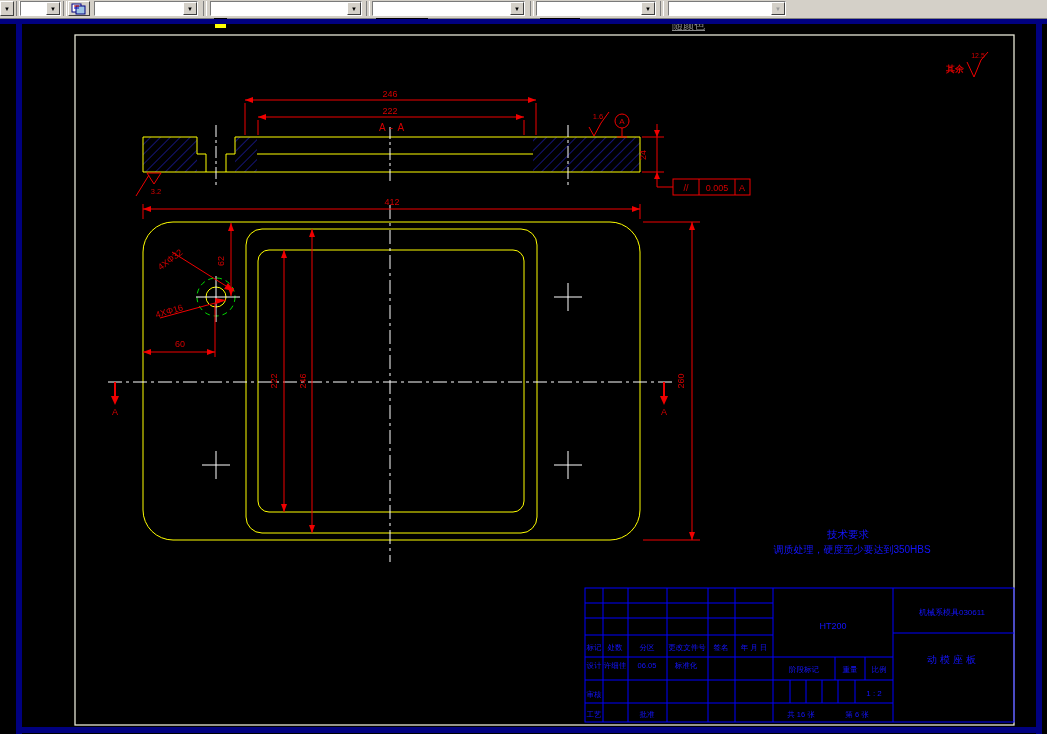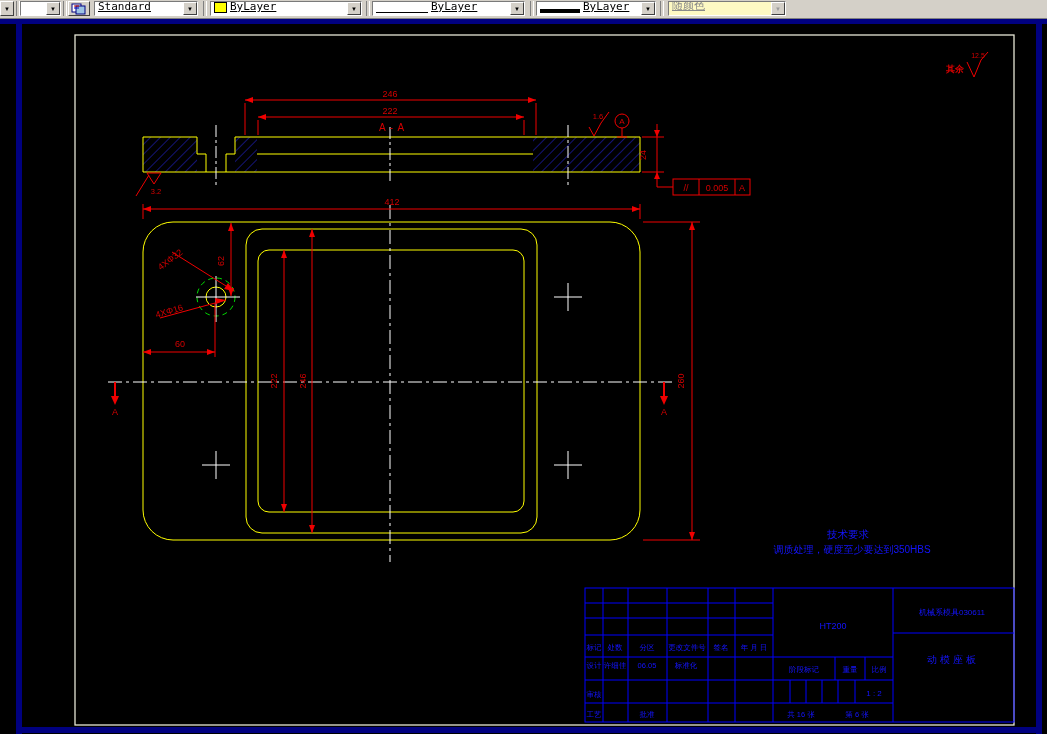--- a/index.html
+++ b/index.html
@@ -11,31 +11,31 @@
   #toolbar {
     position:absolute; top:0; left:0; width:1047px; height:18px;
     background:#d4d0c8; border-bottom:1px solid #808080;
   }
   .combo {
     position:absolute; top:1px; height:15px; display:flex; align-items:stretch;
     background:#fff; border:1px solid; border-color:#7a7a7a #fff #fff #7a7a7a;
     box-sizing:border-box;
   }
   .combo .field {
-    flex:1; display:flex; align-items:flex-end; gap:3px; padding:2px 3px;
+    flex:1; display:flex; align-items:flex-start; gap:3px; padding:16px 3px;
     font:11px "DejaVu Sans Mono", monospace; color:#000;
     overflow:hidden; white-space:nowrap;text-decoration:underline;
   }
   .combo .btn {
     width:14px; background:#d4d0c8; border:1px solid;
     border-color:#fff #404040 #404040 #fff;
     display:flex; align-items:center; justify-content:center;
     font-size:6px; color:#000; box-sizing:border-box;
   }
-  .combo.disabled { background:#fef9c3; }
+  .combo.disabled { background:#ffffff; }
   .combo.disabled .field { color:#8a8a8a; }
   .combo.disabled .btn { color:#9a9a9a; }
   .sep {
     position:absolute; top:1px; height:15px; width:2px;
     border-left:1px solid #808080; border-right:1px solid #fff;
   }
   .toolbtn {
     position:absolute; top:1px; height:15px; background:#d4d0c8;
     border:1px solid; border-color:#fff #404040 #404040 #fff;
     display:flex; align-items:center; justify-content:center; box-sizing:border-box;

